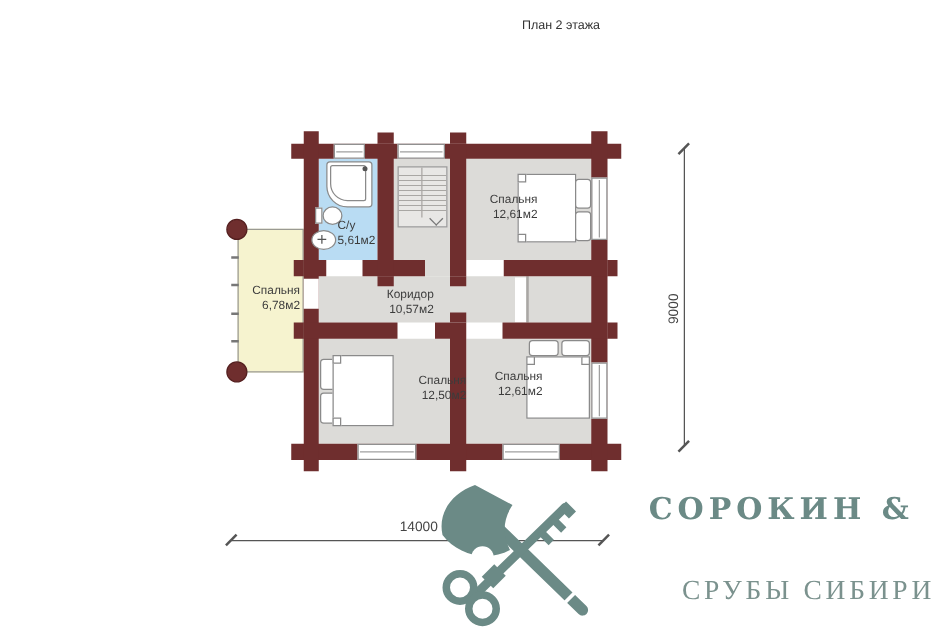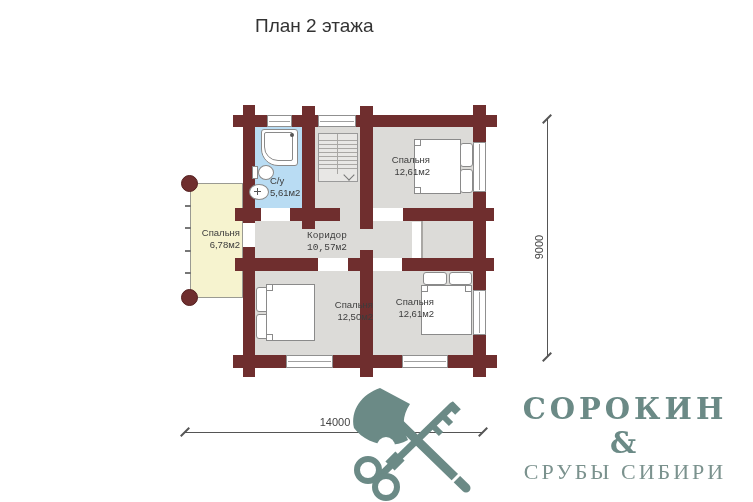--- a/index.html
+++ b/index.html
@@ -1,43 +1,43 @@
 <!DOCTYPE html>
 <html><head>
 <meta charset="utf-8">
 <style>
   html,body{margin:0;padding:0;background:#fff;}
   .screen{position:relative;width:753px;height:502px;background:#ffffff;overflow:hidden;
           font-family:"Liberation Sans",sans-serif;}
   .abs{position:absolute;}
-  .title{position:absolute;left:255px;top:15px;width:225px;text-align:left;
-         font-size:19px;color:#333;}
+  .title{position:absolute;left:255px;top:15px;width:225px;text-align:right;
+         font-size:10px;color:#333;}
   .floor{position:absolute;}
   .wall{position:absolute;background:#6f2e2e;}
   .gap{position:absolute;background:#ffffff;}
   .win{position:absolute;background:#ffffff;border:1px solid #909090;box-sizing:border-box;}
   .win-h::after{content:"";position:absolute;left:1px;right:1px;top:45%;border-top:1px solid #a0a0a0;}
   .win-v::after{content:"";position:absolute;top:1px;bottom:1px;left:45%;border-left:1px solid #a0a0a0;}
   .furn{position:absolute;background:#fff;border:1px solid #8a8a8a;box-sizing:border-box;}
   .post{position:absolute;width:17px;height:17px;border-radius:50%;background:#6f2e2e;
         border:1px solid #541f1f;box-sizing:border-box;}
   .rail{position:absolute;background:#777;}
   .label{position:absolute;color:#3c3c3c;font-size:9.5px;line-height:11.5px;text-align:right;}
   .label.left{text-align:left;}
   .treads{position:absolute;background:repeating-linear-gradient(to bottom,transparent 0 3px,#a9a7a4 3px 4px);}
   .chev{position:absolute;width:7px;height:7px;border-right:1.5px solid #777;border-bottom:1.5px solid #777;
         transform:rotate(45deg);}
   .dimline{position:absolute;background:#555;}
   .tick{position:absolute;width:12px;height:2px;background:#555;transform:rotate(-45deg);}
   .dimtext{position:absolute;color:#444;font-size:11px;text-align:center;}
   .logo-l1,.logo-l2{position:absolute;left:502px;width:246px;text-align:center;color:#6b8a86;
         font-family:"DejaVu Serif",serif;font-weight:bold;}
-  .logo-l1{top:392px;font-size:29px;letter-spacing:4px;}
+  .logo-l1{top:392px;font-size:24px;letter-spacing:4px;}
   .logo-l2{top:421px;font-size:27px;letter-spacing:4px;}
-  .logo-l3{position:absolute;left:502px;top:459px;width:246px;text-align:center;color:#7b928e;
+  .logo-l3{position:absolute;left:502px;top:459px;width:246px;text-align:right;color:#7b928e;
         font-family:"Liberation Serif",serif;font-size:22px;letter-spacing:3px;}
   .dot{position:absolute;border-radius:50%;background:#555;}
 </style>
 </head>
 <body>
 
 <div class="screen">
 
   <div class="title">План 2 этажа</div>
 
@@ -134,21 +134,21 @@
     <div>5,61м2</div>
   </div>
   <div class="label" style="left:358px;top:154px;width:72px;">
     <div>Спальня</div>
     <div>12,61м2</div>
   </div>
   <div class="label" style="left:185px;top:227px;width:55px;">
     <div>Спальня</div>
     <div>6,78м2</div>
   </div>
-  <div class="label" style="left:282px;top:230px;width:65px;font-family:Liberation Mono, monospace;">
+  <div class="label" style="left:282px;top:230px;width:65px;">
     <div>Коридор</div>
     <div>10,57м2</div>
   </div>
   <div class="label" style="left:305px;top:299px;width:68px;">
     <div>Спальня</div>
     <div>12,50м2</div>
   </div>
   <div class="label" style="left:366px;top:296px;width:68px;">
     <div>Спальня</div>
     <div>12,61м2</div>

